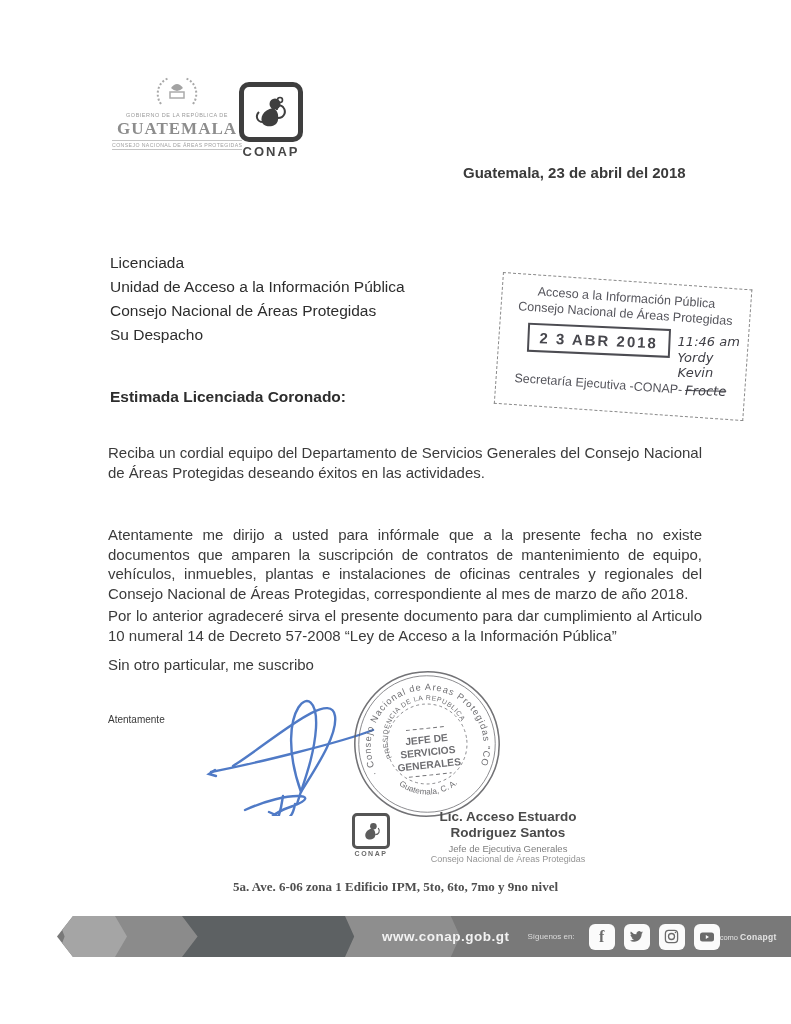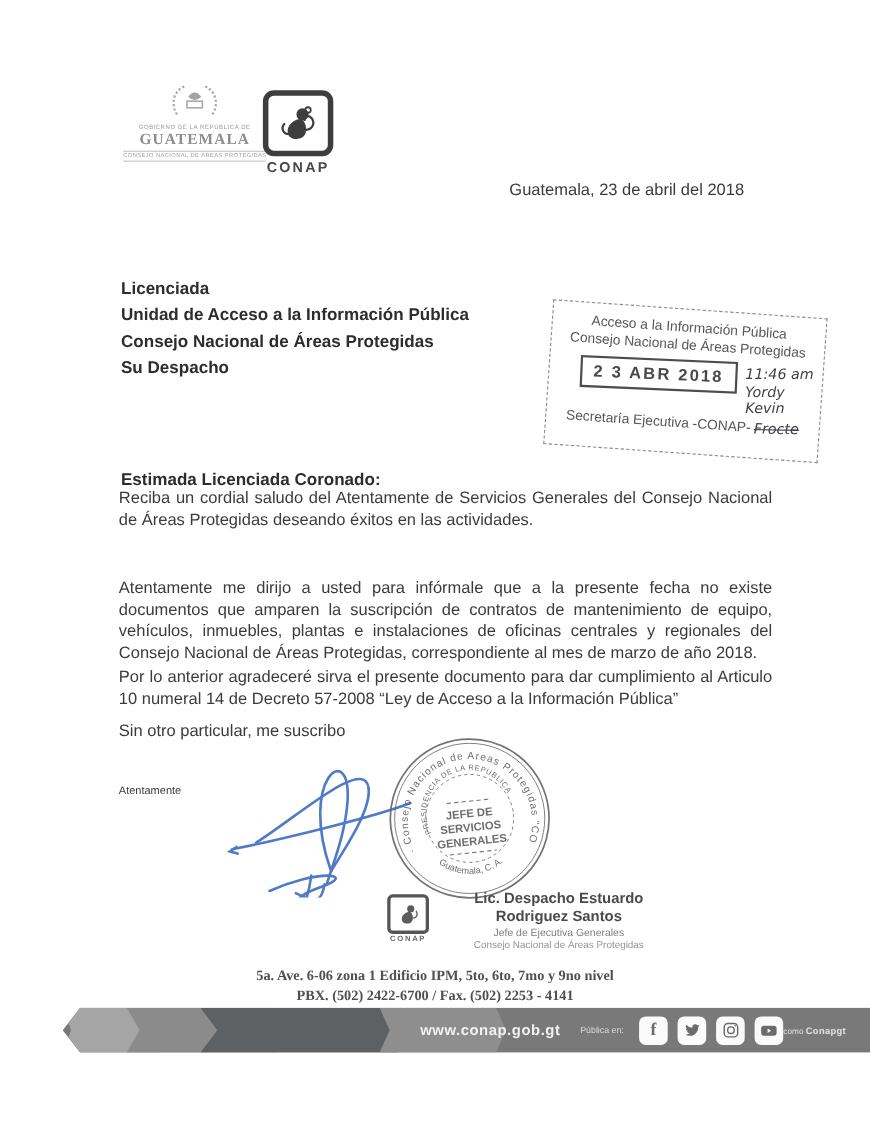--- a/index.html
+++ b/index.html
@@ -5,51 +5,51 @@
   html,body{margin:0;padding:0;background:#e8e8e8;}
   .page{
     position:relative;width:791px;height:1024px;margin:0 auto;
     background:#ffffff;overflow:hidden;
     font-family:"Liberation Sans",sans-serif;color:#3a3a3a;
   }
   
   .govlogo{position:absolute;left:112px;top:74px;width:130px;height:86px;text-align:center;color:#969696;}
   .govlogo .crest{height:34px;}
   .govlogo .tiny{font-size:5.5px;letter-spacing:.5px;color:#9a9a9a;white-space:nowrap;}
-  .govlogo .big{font-family:"Liberation Serif",serif;font-size:14px;letter-spacing:1px;color:#8d8d8d;font-weight:600;margin:1px 0;}
+  .govlogo .big{font-family:"Liberation Serif",serif;font-size:17px;letter-spacing:1px;color:#8d8d8d;font-weight:600;margin:1px 0;}
   .govlogo .tiny2{font-size:5.2px;letter-spacing:.4px;color:#a0a0a0;border-top:1px solid #c4c4c4;border-bottom:1px solid #c4c4c4;padding:1px 0;white-space:nowrap;}
   .conaplogo{position:absolute;left:239px;top:82px;width:64px;height:74px;text-align:center;}
   .conaplogo .box{width:54px;height:50px;margin:0 auto;border:5px solid #3e3e3e;border-radius:10px;background:#fff;display:flex;align-items:center;justify-content:center;}
   .conaplogo .label{font-size:13px;font-weight:bold;letter-spacing:2px;color:#464646;margin-top:2px;}
   
   .oficio{position:absolute;left:463px;top:163px;line-height:19px;}
   .oficio .num{font-weight:bold;font-size:15.5px;color:#2e2e2e;}
-  .oficio .date{font-size:15px;color:#3a3a3a;}
-  
-  .recipient{position:absolute;left:110px;top:251px;font-weight:bold;font-size:15.5px;line-height:24px;color:#2d2d2d;}
+  .oficio .date{font-size:15px;color:#3a3a3a;font-weight:bold;}
+  
+  .recipient{position:absolute;left:110px;top:251px;font-weight:normal;font-size:15.5px;line-height:24px;color:#2d2d2d;}
   
   .stamp{
     position:absolute;left:503px;top:272px;width:250px;height:132px;
     border:1.5px dashed #8a8a8a;transform:rotate(4deg);transform-origin:left top;
     color:#55555c;text-align:center;padding-top:8px;box-sizing:border-box;
   }
   .stamp-line1,.stamp-line2{font-size:12.5px;line-height:16px;white-space:nowrap;}
   .stamp-daterow{display:flex;align-items:flex-start;margin:6px 0 2px 28px;}
   .stamp-datebox{
     border:2px solid #4c4c52;padding:4px 10px;font-size:15px;font-weight:bold;
     letter-spacing:2px;transform:rotate(-1.5deg);white-space:nowrap;color:#47474d;background:rgba(255,255,255,.6);
   }
   .hand{font-style:italic;color:#3f3f46;font-family:"DejaVu Sans",sans-serif;}
   .stamp-hand{margin-left:8px;text-align:left;transform:rotate(-4deg);}
   .hand-time{font-size:13px;}
   .hand-name{font-size:13px;margin-top:1px;}
   .stamp-line3{font-size:12.5px;margin-top:4px;white-space:nowrap;}
   .hand-extra{display:inline-block;margin-left:3px;transform:rotate(-3deg);font-size:13px;text-decoration:line-through;}
   
-  .salutation{position:absolute;left:110px;top:428px;font-weight:bold;font-size:15.5px;color:#2d2d2d;}
+  .salutation{position:absolute;left:110px;top:388px;font-weight:bold;font-size:15.5px;color:#2d2d2d;}
   .para{position:absolute;left:108px;width:594px;font-size:15px;line-height:19.5px;text-align:justify;color:#3b3b3b;}
   .p1{top:443px;}
   .p2{top:525px;}
   .p3{top:606px;}
   .closing{position:absolute;left:108px;top:656px;font-size:15px;}
   .attn{position:absolute;left:108px;top:714px;font-size:10px;}
   
   .signature{position:absolute;left:205px;top:666px;width:175px;height:150px;}
   .seal{position:absolute;left:349px;top:666px;width:156px;height:156px;transform:rotate(-6deg);opacity:.88;}
   
@@ -130,21 +130,21 @@
       <div class="stamp-datebox">2 3 ABR 2018</div>
       <div class="stamp-hand">
         <div class="hand hand-time">11:46 am</div>
         <div class="hand hand-name">Yordy Kevin</div>
       </div>
     </div>
     <div class="stamp-line3"><span>Secretaría Ejecutiva -CONAP-</span><span class="hand hand-extra">Frocte</span></div>
   </div>
 
   <div class="salutation">Estimada Licenciada Coronado:</div>
-  <div class="para p1">Reciba un cordial saludo del Atentamente de Servicios Generales del Consejo Nacional de Áreas Protegidas deseando éxitos en las actividades.</div>
+  <div class="para p1">Reciba un cordial equipo del Departamento de Servicios Generales del Consejo Nacional de Áreas Protegidas deseando éxitos en las actividades.</div>
   <div class="para p2">Atentamente me dirijo a usted para infórmale que a la presente fecha no existe documentos que amparen la suscripción de contratos de mantenimiento de equipo, vehículos, inmuebles, plantas e instalaciones de oficinas centrales y regionales del Consejo Nacional de Áreas Protegidas, correspondiente al mes de marzo de año 2018.</div>
   <div class="para p3">Por lo anterior agradeceré sirva el presente documento para dar cumplimiento al Articulo 10 numeral 14 de Decreto 57-2008 “Ley de Acceso a la Información Pública”</div>
   <div class="closing">Sin otro particular, me suscribo</div>
   <div class="attn">Atentamente</div>
 
   <svg class="signature" viewBox="0 0 175 150">
     <g fill="none" stroke="#3d6cc0" stroke-width="2.4" stroke-linecap="round" opacity="0.9">
       <path d="M28,100 C66,76 126,22 130,50 C133,70 108,106 96,126"></path>
       <path d="M96,126 C66,42 114,6 111,62 C109,92 98,118 92,138"></path>
       <path d="M6,106 C48,98 138,76 168,64"></path>
@@ -182,39 +182,38 @@
     <div class="mbox">
       <svg viewBox="0 0 40 36" width="24" height="22">
         <circle cx="24" cy="10" r="5.5" fill="#5c5c5c"></circle>
         <path d="M22 14 C12 16 8 24 12 30 C16 34 26 33 27 26 C28 20 26 16 22 14 Z" fill="#5c5c5c"></path>
         <path d="M27 24 C33 24 36 18 32 13" fill="none" stroke="#5c5c5c" stroke-width="2"></path>
       </svg>
     </div>
     <div class="mlabel">CONAP</div>
   </div>
   <div class="signer">
-    <div class="n1">Lic. Despacho Estuardo</div>
+    <div class="n1">Lic. Acceso Estuardo</div>
     <div class="n2">Rodriguez Santos</div>
     <div class="t1">Jefe de Ejecutiva Generales</div>
     <div class="t2">Consejo Nacional de Áreas Protegidas</div>
   </div>
 
   <div class="addr">
     <div>5a. Ave. 6-06 zona 1 Edificio IPM, 5to, 6to, 7mo y 9no nivel</div>
-    <div>PBX. (502) 2422-6700 / Fax. (502) 2253 - 4141</div>
   </div>
 
   <div class="bottombar">
     <div class="chev chevclip c1"></div>
     <div class="chev chevclip c2"></div>
     <div class="chev chevclip c3"></div>
     <div class="chev chevclip c4"></div>
     <div class="barrow">
       <div class="site">www.conap.gob.gt</div>
-      <div class="follow">Pública en:</div>
+      <div class="follow">Síguenos en:</div>
       <div class="icons">
         <div class="sicon">
             <span class="fb">f</span>
           </div>
         <div class="sicon">
           <svg viewBox="0 0 16 16" width="15" height="15" fill="#6b6b6b">
             <path d="M15 3.5c-.5.25-1.05.4-1.6.5.6-.35 1-.9 1.2-1.55-.55.35-1.15.6-1.8.72A2.85 2.85 0 0 0 7.9 5.7 8.1 8.1 0 0 1 2 2.7a2.85 2.85 0 0 0 .9 3.8c-.45-.02-.9-.14-1.3-.34 0 1.37.97 2.56 2.3 2.83-.42.12-.86.13-1.3.05a2.86 2.86 0 0 0 2.67 1.98A5.73 5.73 0 0 1 1 12.2a8.07 8.07 0 0 0 4.4 1.3c5.25 0 8.13-4.36 8.13-8.14v-.37c.56-.4 1.04-.9 1.47-1.49z"></path>
           </svg>
         </div>
         <div class="sicon">

